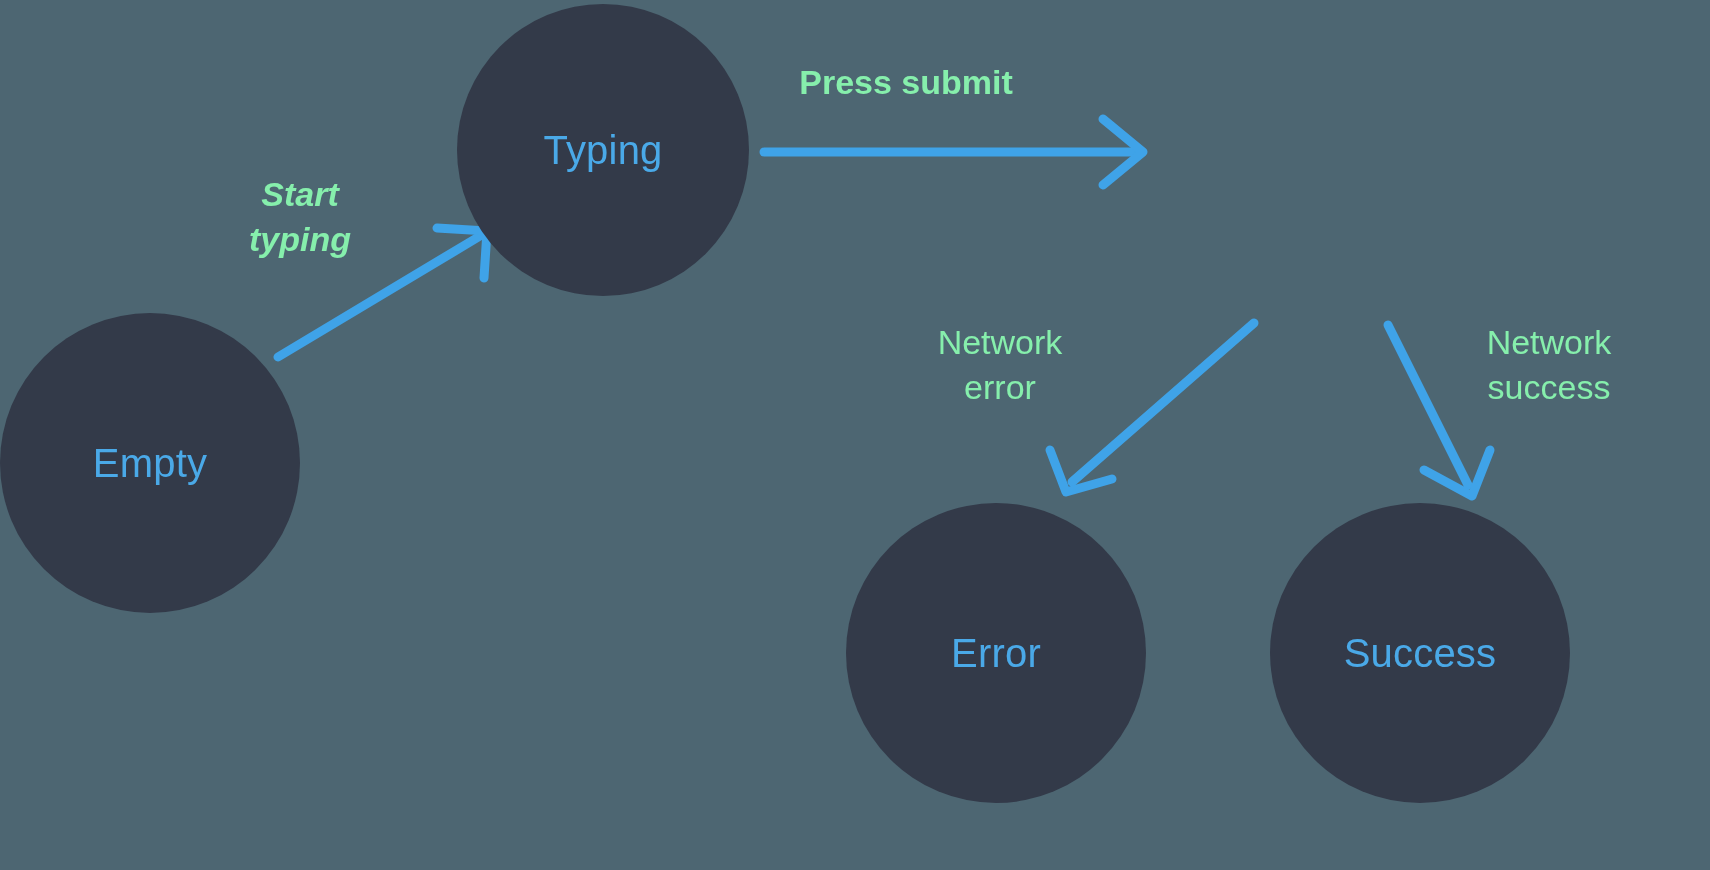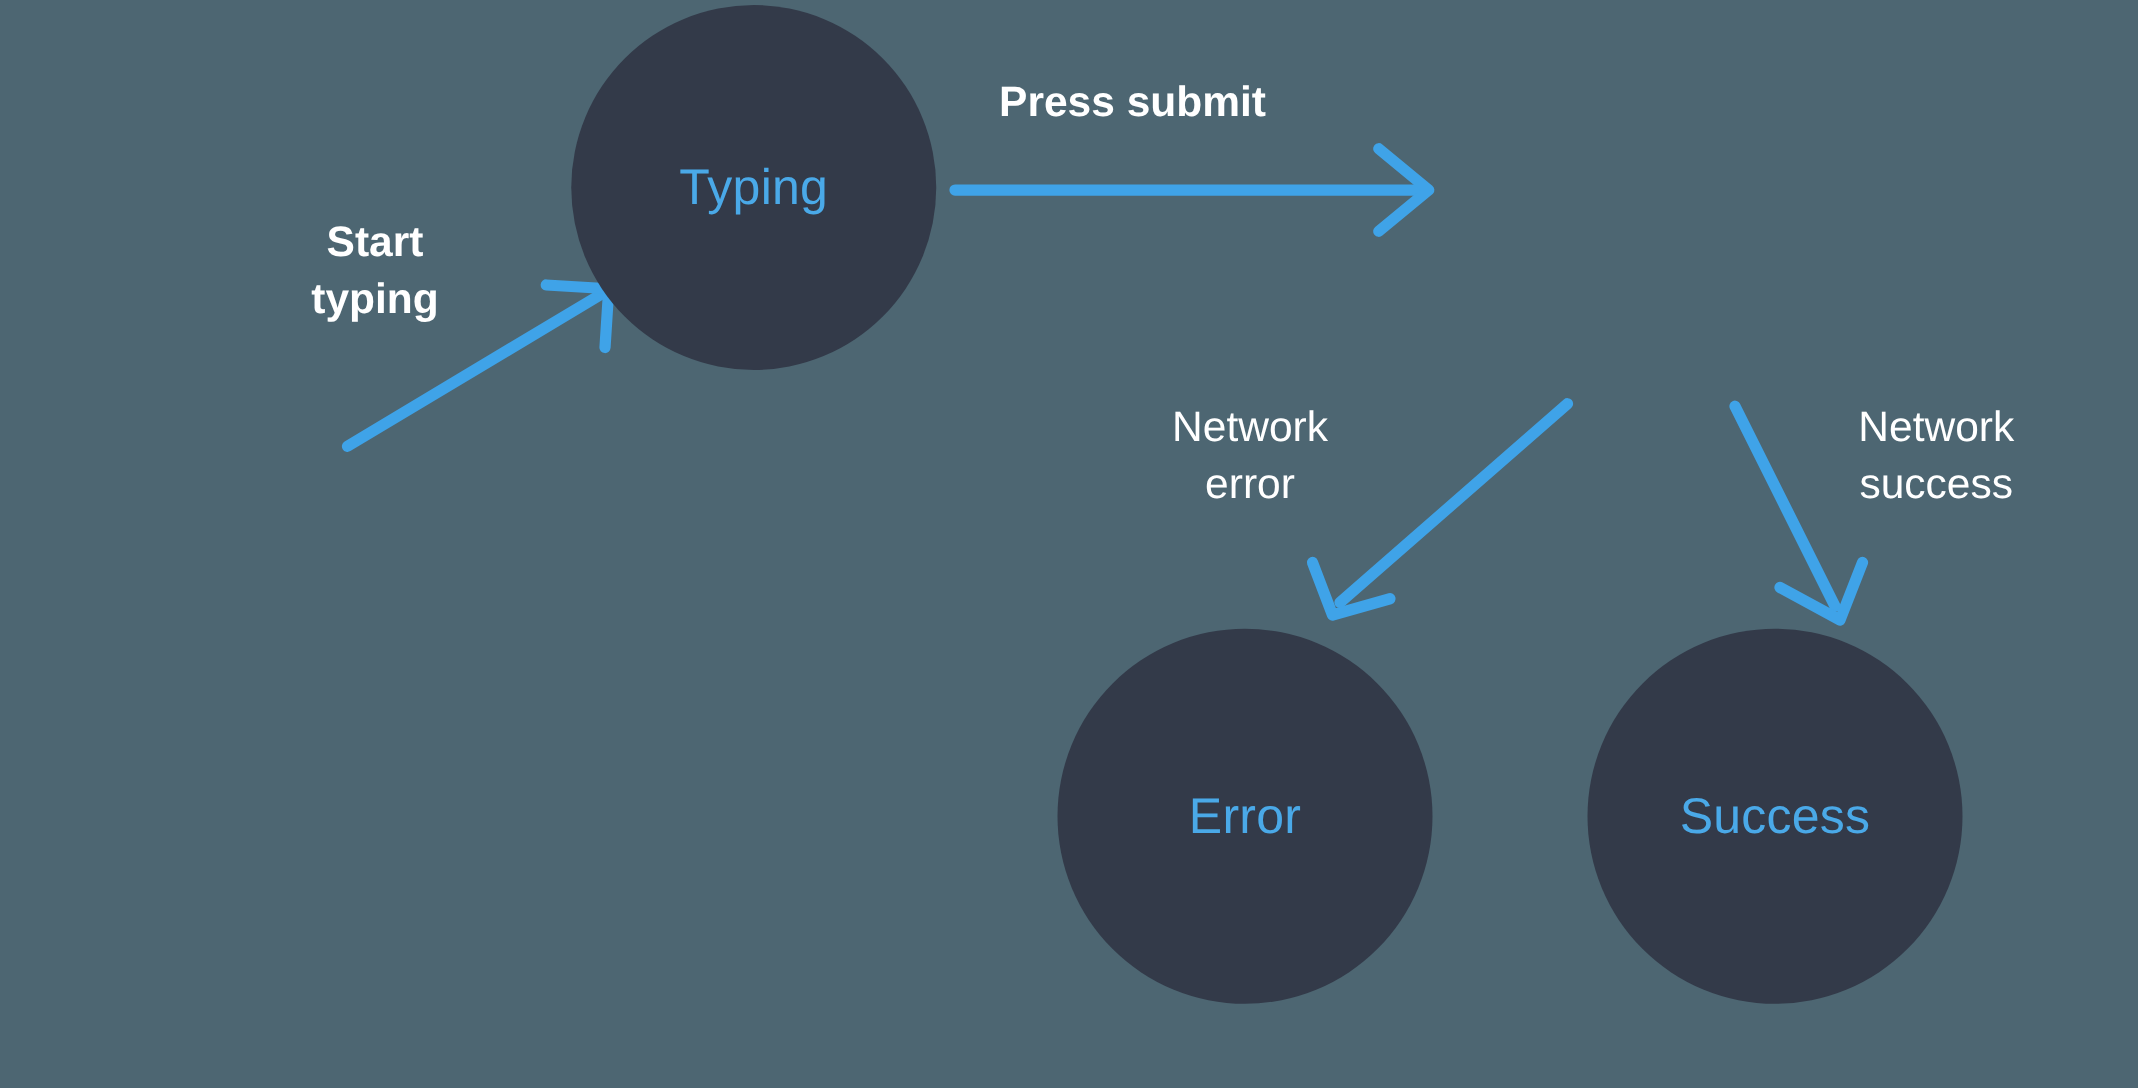--- a/index.html
+++ b/index.html
@@ -41,21 +41,21 @@
     font-size: 40px;
     font-weight: 400;
     letter-spacing: 0.2px;
     line-height: 1;
     text-align: center;
     white-space: nowrap;
     user-select: none;
   }
   .edge-label {
     position: absolute;
-    color: #ffffff;
+    color: #86efac;
     font-size: 34px;
     font-weight: 700;
     line-height: 1.32;
     text-align: center;
     white-space: pre-line;
     user-select: none;
   }
   .edge-label.weight-normal {
     font-weight: 400;
   }
@@ -81,35 +81,38 @@
       <line x1="1254" y1="323" x2="1072" y2="482" stroke="#3fa3e8" stroke-width="9" stroke-linecap="round"></line>
       <polyline points="1050,450 1066,492 1112,479" fill="none" stroke="#3fa3e8" stroke-width="9" stroke-linecap="round" stroke-linejoin="round"></polyline>
     </g>
 
     <g>
       <line x1="1388" y1="325" x2="1468" y2="485" stroke="#3fa3e8" stroke-width="9" stroke-linecap="round"></line>
       <polyline points="1424,470 1472,496 1490,450" fill="none" stroke="#3fa3e8" stroke-width="9" stroke-linecap="round" stroke-linejoin="round"></polyline>
     </g>
   </svg>
 
+  <div class="state-node" style="left:0px; top:313px; width:300px; height:300px;">
+    <span class="state-label">Empty</span>
+  </div>
 
   <div class="state-node" style="left:457px; top:4px; width:292px; height:292px;">
     <span class="state-label">Typing</span>
   </div>
 
 
   <div class="state-node" style="left:846px; top:503px; width:300px; height:300px;">
     <span class="state-label">Error</span>
   </div>
 
   <div class="state-node" style="left:1270px; top:503px; width:300px; height:300px;">
     <span class="state-label">Success</span>
   </div>
 
-  <div class="edge-label" style="left:180px; top:172px; width:240px;">Start
+  <div class="edge-label" style="left:180px; top:172px; width:240px;font-style:italic;">Start
 typing</div>
 
   <div class="edge-label" style="left:706px; top:60px; width:400px;">Press submit</div>
 
   <div class="edge-label weight-normal" style="left:860px; top:320px; width:280px;">Network
 error</div>
 
   <div class="edge-label weight-normal" style="left:1409px; top:320px; width:280px;">Network
 success</div>
 

